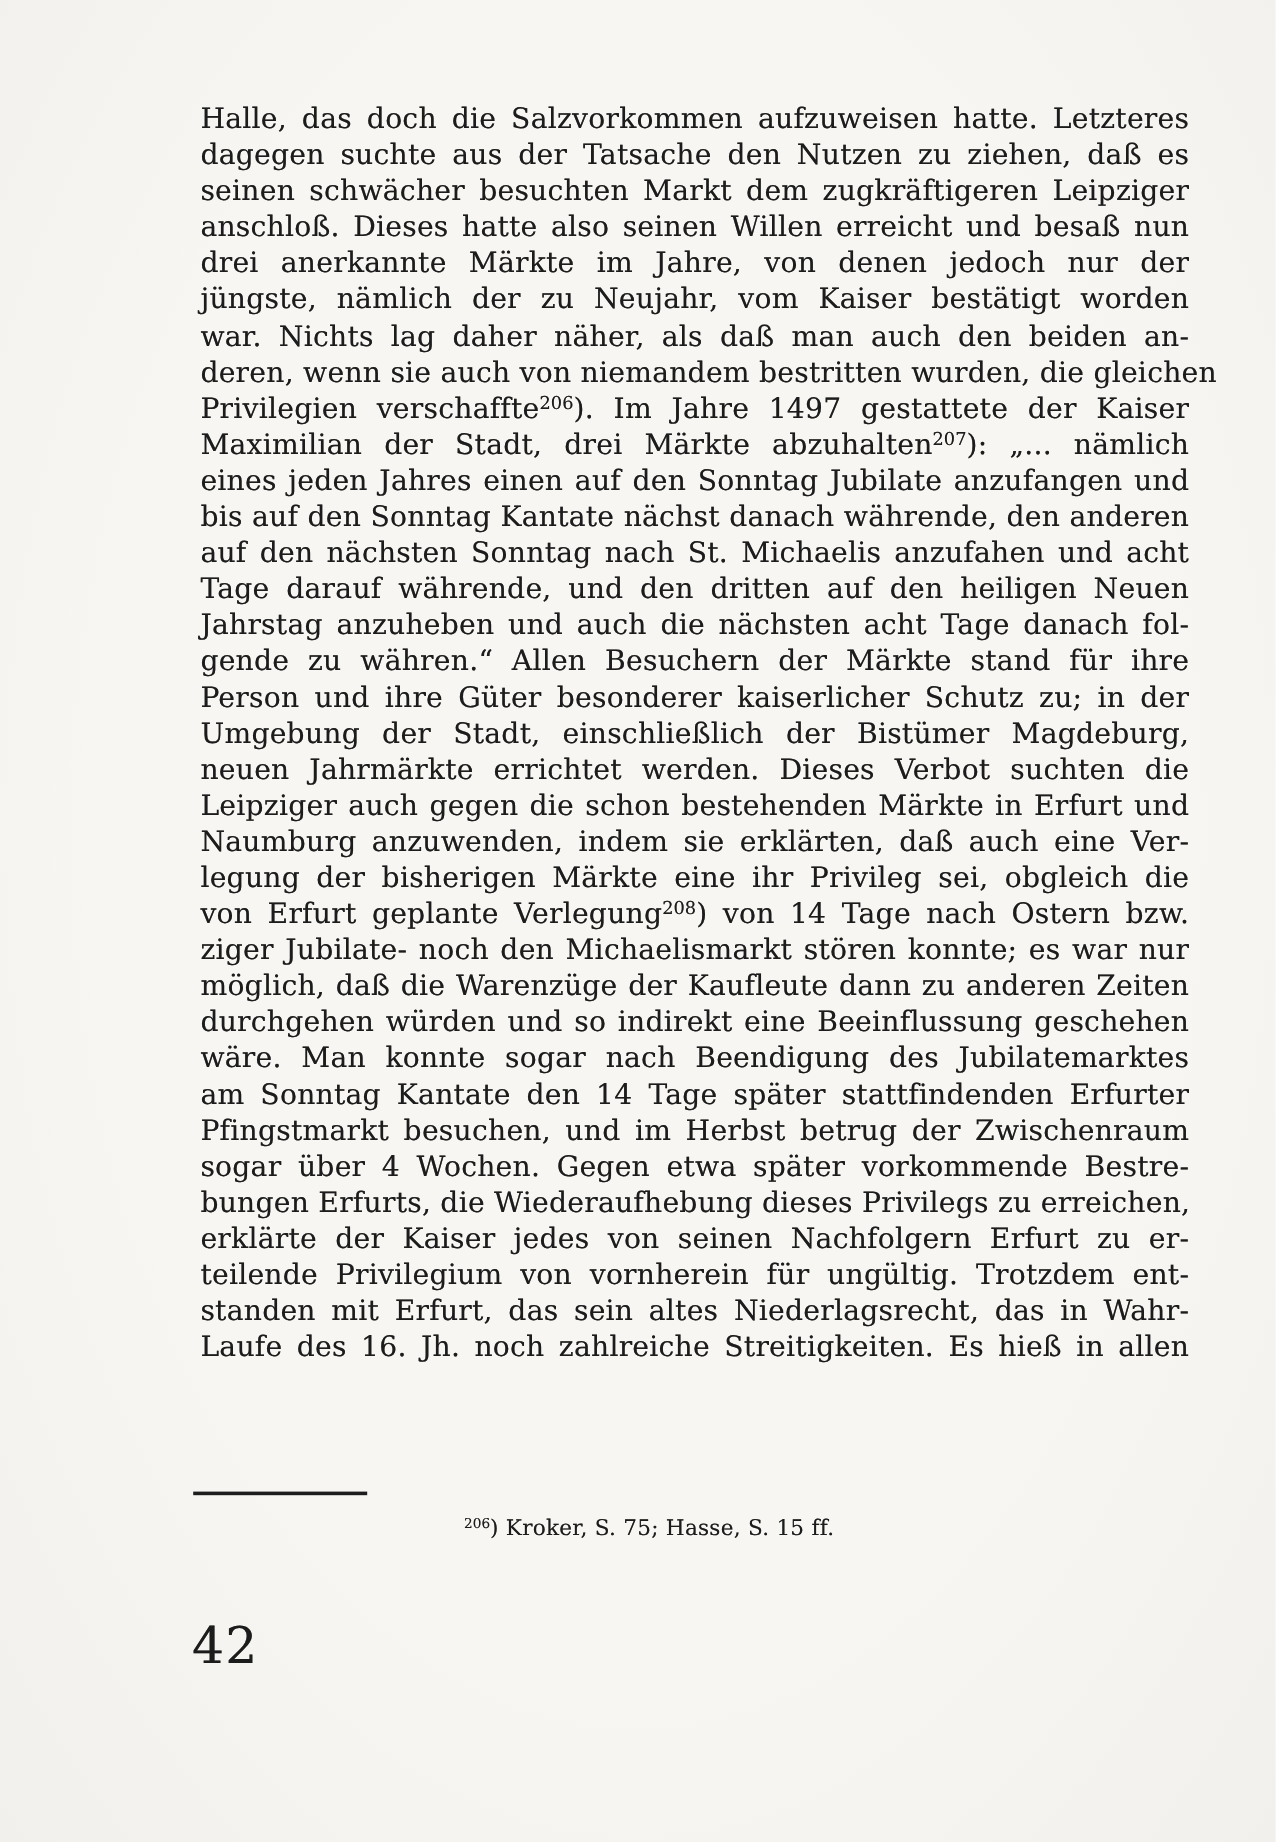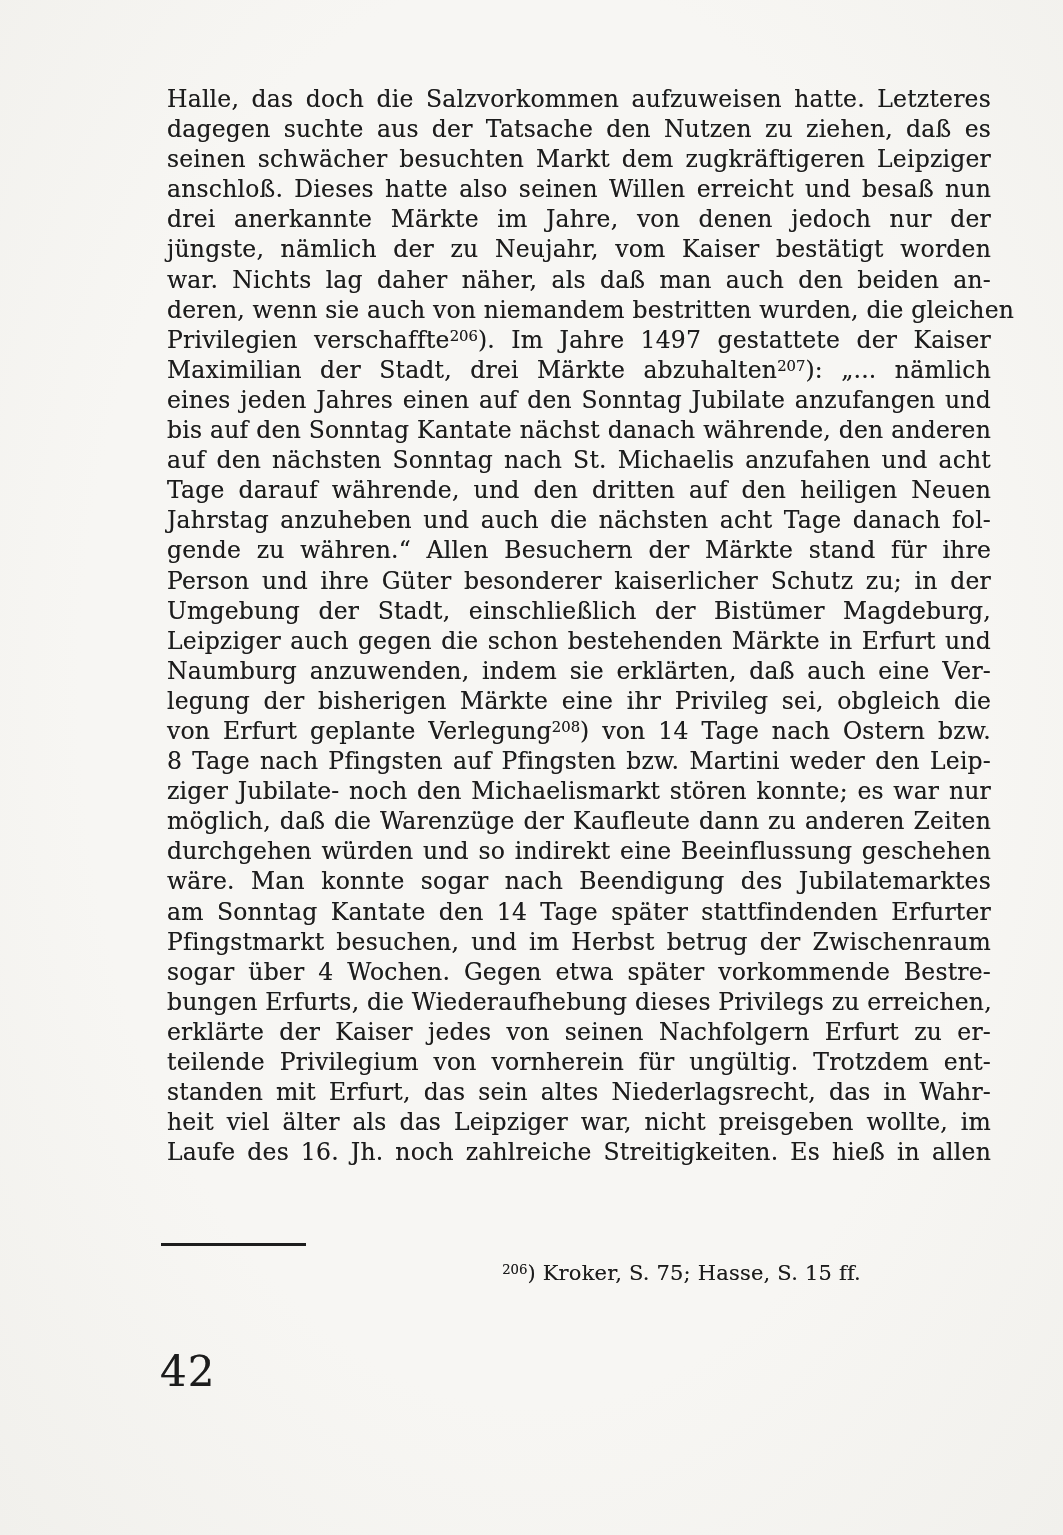--- a/index.html
+++ b/index.html
@@ -41,24 +41,24 @@
     height: 3px;
     background: #1d1d1d;
   }
   .footnotes {
     position: absolute;
     left: 221px;
     top: 1259px;
     width: 640px;
   }
   .footnotes .fline {
-    font-size: 21px;
+    font-size: 18px;
     line-height: 29.5px;
     letter-spacing: 0.2px;
-    text-align: right;
+    text-align: center;
     white-space: nowrap;
     text-shadow: 0 0 0.5px rgba(20,20,20,0.55);
   }
   .footnotes .fline sup { vertical-align: 6px; }
   .page-number {
     position: absolute;
     left: 160px;
     top: 1349px;
     font-size: 42px;
     line-height: 1.1;
@@ -84,37 +84,36 @@
       <div class="tline">Privilegien verschaffte<sup>206</sup>). Im Jahre 1497 gestattete der Kaiser</div>
       <div class="tline">Maximilian der Stadt, drei Märkte abzuhalten<sup>207</sup>): „... nämlich</div>
       <div class="tline">eines jeden Jahres einen auf den Sonntag Jubilate anzufangen und</div>
       <div class="tline">bis auf den Sonntag Kantate nächst danach währende, den anderen</div>
       <div class="tline">auf den nächsten Sonntag nach St. Michaelis anzufahen und acht</div>
       <div class="tline">Tage darauf währende, und den dritten auf den heiligen Neuen</div>
       <div class="tline">Jahrstag anzuheben und auch die nächsten acht Tage danach fol-</div>
       <div class="tline">gende zu währen.“ Allen Besuchern der Märkte stand für ihre</div>
       <div class="tline">Person und ihre Güter besonderer kaiserlicher Schutz zu; in der</div>
       <div class="tline">Umgebung der Stadt, einschließlich der Bistümer Magdeburg,</div>
+      <div class="tline">neuen Jahrmärkte errichtet werden. Dieses Verbot suchten die</div>
       <div class="tline">Leipziger auch gegen die schon bestehenden Märkte in Erfurt und</div>
       <div class="tline">Naumburg anzuwenden, indem sie erklärten, daß auch eine Ver-</div>
       <div class="tline">legung der bisherigen Märkte eine ihr Privileg sei, obgleich die</div>
       <div class="tline">von Erfurt geplante Verlegung<sup>208</sup>) von 14 Tage nach Ostern bzw.</div>
-      <div class="tline">8 Tage nach Pfingsten auf Pfingsten bzw. Martini weder den Leip-</div>
       <div class="tline">ziger Jubilate- noch den Michaelismarkt stören konnte; es war nur</div>
       <div class="tline">möglich, daß die Warenzüge der Kaufleute dann zu anderen Zeiten</div>
       <div class="tline">durchgehen würden und so indirekt eine Beeinflussung geschehen</div>
       <div class="tline">wäre. Man konnte sogar nach Beendigung des Jubilatemarktes</div>
       <div class="tline">am Sonntag Kantate den 14 Tage später stattfindenden Erfurter</div>
       <div class="tline">Pfingstmarkt besuchen, und im Herbst betrug der Zwischenraum</div>
       <div class="tline">sogar über 4 Wochen. Gegen etwa später vorkommende Bestre-</div>
       <div class="tline">bungen Erfurts, die Wiederaufhebung dieses Privilegs zu erreichen,</div>
       <div class="tline">erklärte der Kaiser jedes von seinen Nachfolgern Erfurt zu er-</div>
       <div class="tline">teilende Privilegium von vornherein für ungültig. Trotzdem ent-</div>
       <div class="tline">standen mit Erfurt, das sein altes Niederlagsrecht, das in Wahr-</div>
-      <div class="tline">heit viel älter als das Leipziger war, nicht preisgeben wollte, im</div>
       <div class="tline">Laufe des 16. Jh. noch zahlreiche Streitigkeiten. Es hieß in allen</div>
     </div>
 
   <div class="fn-sep"></div>
 
   <div class="footnotes">
       <div class="fline"><sup>206</sup>) Kroker, S. 75; Hasse, S. 15 ff.</div>
     </div>
 
   <div class="page-number">42</div>

